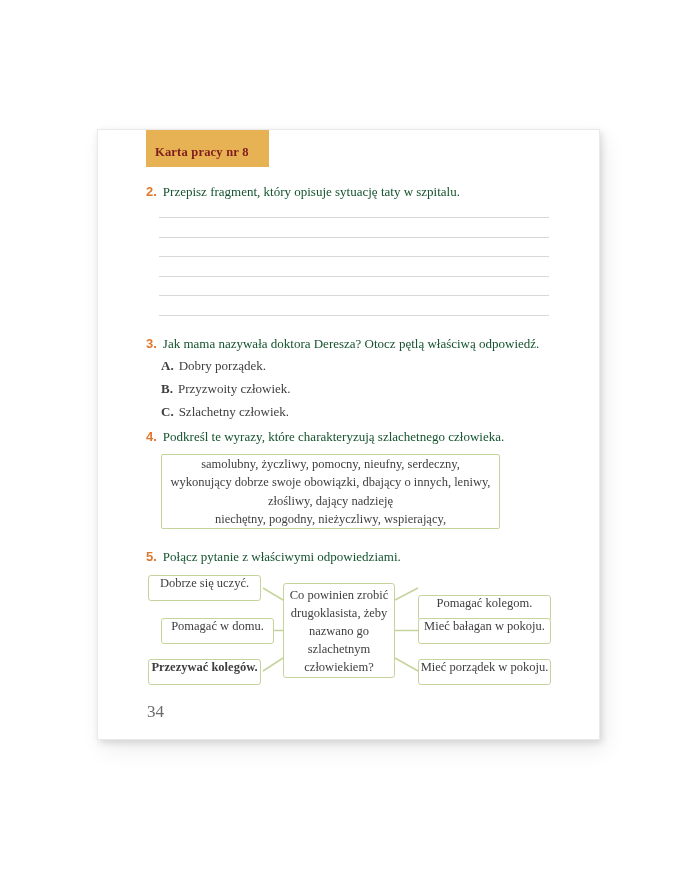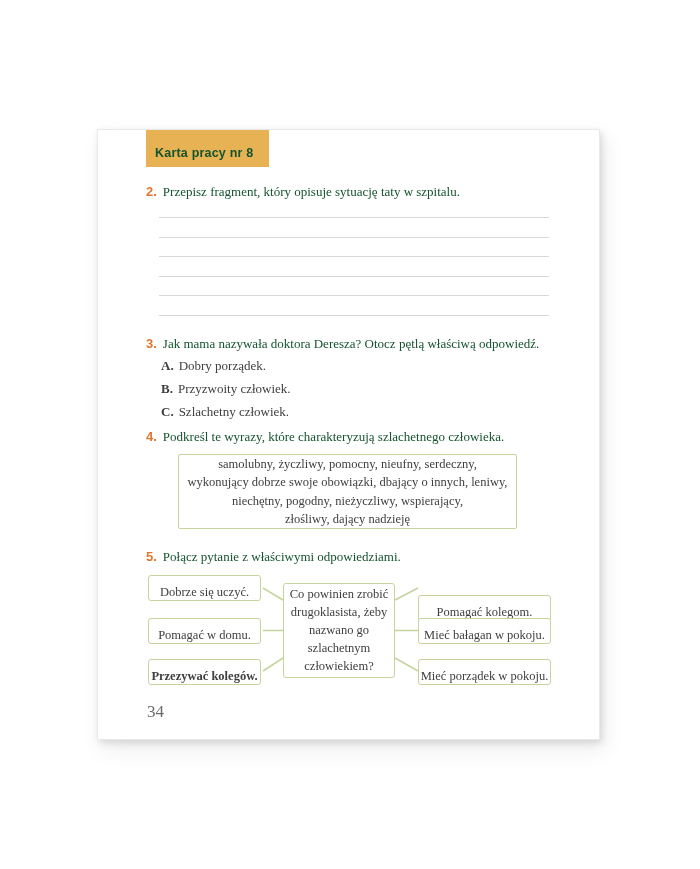--- a/index.html
+++ b/index.html
@@ -20,22 +20,22 @@
     background: #ffffff;
     border: 1px solid #e9e9e9;
     box-shadow: 2px 3px 7px rgba(0,0,0,0.13), 5px 10px 22px rgba(0,0,0,0.07);
   }
 
   .badge {
     position: absolute;
     left: 48px; top: 0;
     width: 123px; height: 37px;
     background: #e7b253;
-    color: #14532d;
-    font-family: Liberation Sans, sans-serif;
+    color: #7f1d1d;
+    font-family: Liberation Serif, serif;
     font-weight: bold;
     font-size: 12.5px;
     display: flex;
     align-items: flex-end;
     padding: 0 0 7px 9px;
     letter-spacing: 0.2px;
   }
 
   .q-row {
     position: absolute;
@@ -67,39 +67,39 @@
     left: 63px;
     display: flex;
     gap: 5px;
     font-size: 13px;
     white-space: nowrap;
   }
   .option-label { font-weight: bold; }
 
   .word-box {
     position: absolute;
-    left: 80px; top: 324px;
+    left: 63px; top: 324px;
     width: 339px; height: 75px;
     border: 1.5px solid #c5d49c;
     border-radius: 2px;
     display: flex;
     flex-direction: column;
     justify-content: center;
     text-align: center;
     font-size: 12.5px;
     line-height: 18.5px;
   }
 
   .match-box {
     position: absolute;
     border: 1.5px solid #c5d49c;
     border-radius: 3px;
     background: #ffffff;
     display: flex;
-    align-items: flex-end;
+    align-items: flex-start;
     justify-content: center;
     text-align: center;
     font-size: 12.5px;
   }
   .match-left  { left: 50px;  width: 113px; height: 26px; }
   .match-right { left: 320px; width: 133px; height: 26px; }
   .match-center {
     left: 185px; top: 453px;
     width: 112px; height: 95px;
     line-height: 18px;
@@ -159,42 +159,42 @@
       <span>Szlachetny człowiek.</span>
     </div>
 
     <div class="q-row" style="top:299px;">
       <span class="q-num">4.</span>
       <span class="q-prompt">Podkreśl te wyrazy, które charakteryzują szlachetnego człowieka.</span>
     </div>
     <div class="word-box">
       <div>samolubny, życzliwy, pomocny, nieufny, serdeczny,</div>
       <div>wykonujący dobrze swoje obowiązki, dbający o innych, leniwy,</div>
+      <div>złośliwy, dający nadzieję</div>
       <div>niechętny, pogodny, nieżyczliwy, wspierający,</div>
-      <div>złośliwy, dający nadzieję</div>
     </div>
 
     <div class="q-row" style="top:419px;">
       <span class="q-num">5.</span>
       <span class="q-prompt">Połącz pytanie z właściwymi odpowiedziami.</span>
     </div>
 
     <svg class="connector-svg" viewBox="0 0 503 611" xmlns="http://www.w3.org/2000/svg">
       <line x1="165" y1="458" x2="185" y2="470"></line>
       <line x1="165" y1="500.5" x2="185" y2="500.5"></line>
       <line x1="165" y1="541" x2="185" y2="528"></line>
       <line x1="297" y1="470" x2="320" y2="458"></line>
       <line x1="297" y1="500.5" x2="320" y2="500.5"></line>
       <line x1="297" y1="528" x2="320" y2="541"></line>
     </svg>
 
     <div class="match-box match-left" style="top:445px;">
       <span>Dobrze się uczyć.</span>
     </div>
-    <div class="match-box match-left" style="top:488px;">
+    <div class="match-box match-left" style="top:488px;margin-left:13px;">
       <span>Pomagać w domu.</span>
     </div>
     <div class="match-box match-left" style="top:529px;font-weight:bold;">
       <span>Przezywać kolegów.</span>
     </div>
 
     <div class="match-box match-center">
       <span>Co powinien zrobić drugoklasista, żeby nazwano go szlachetnym człowiekiem?</span>
     </div>
 

